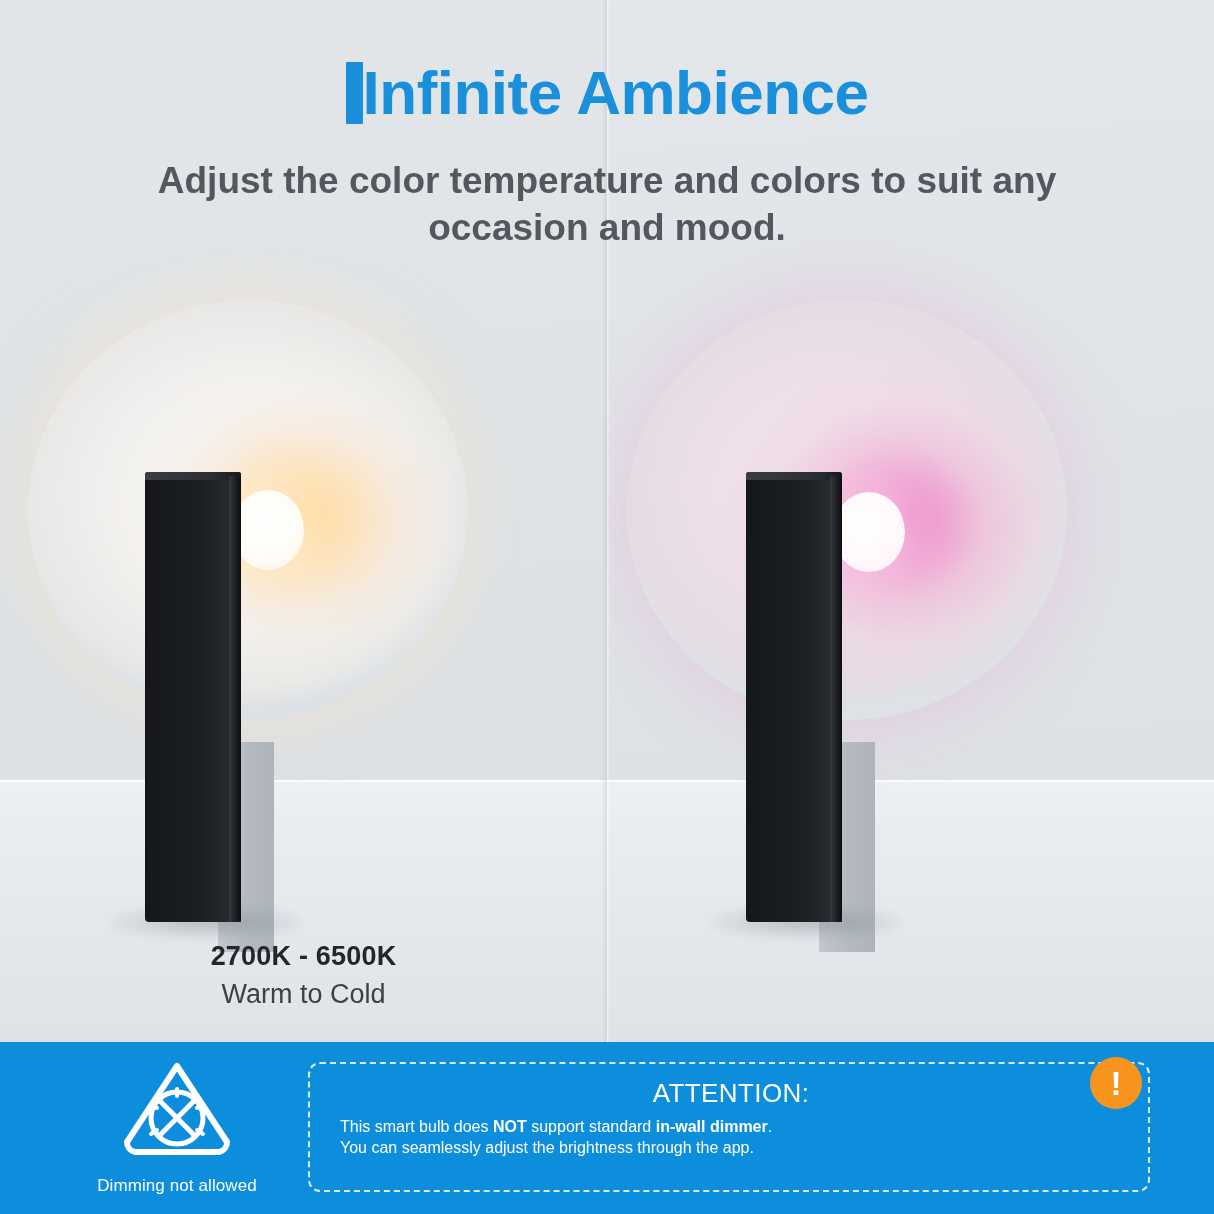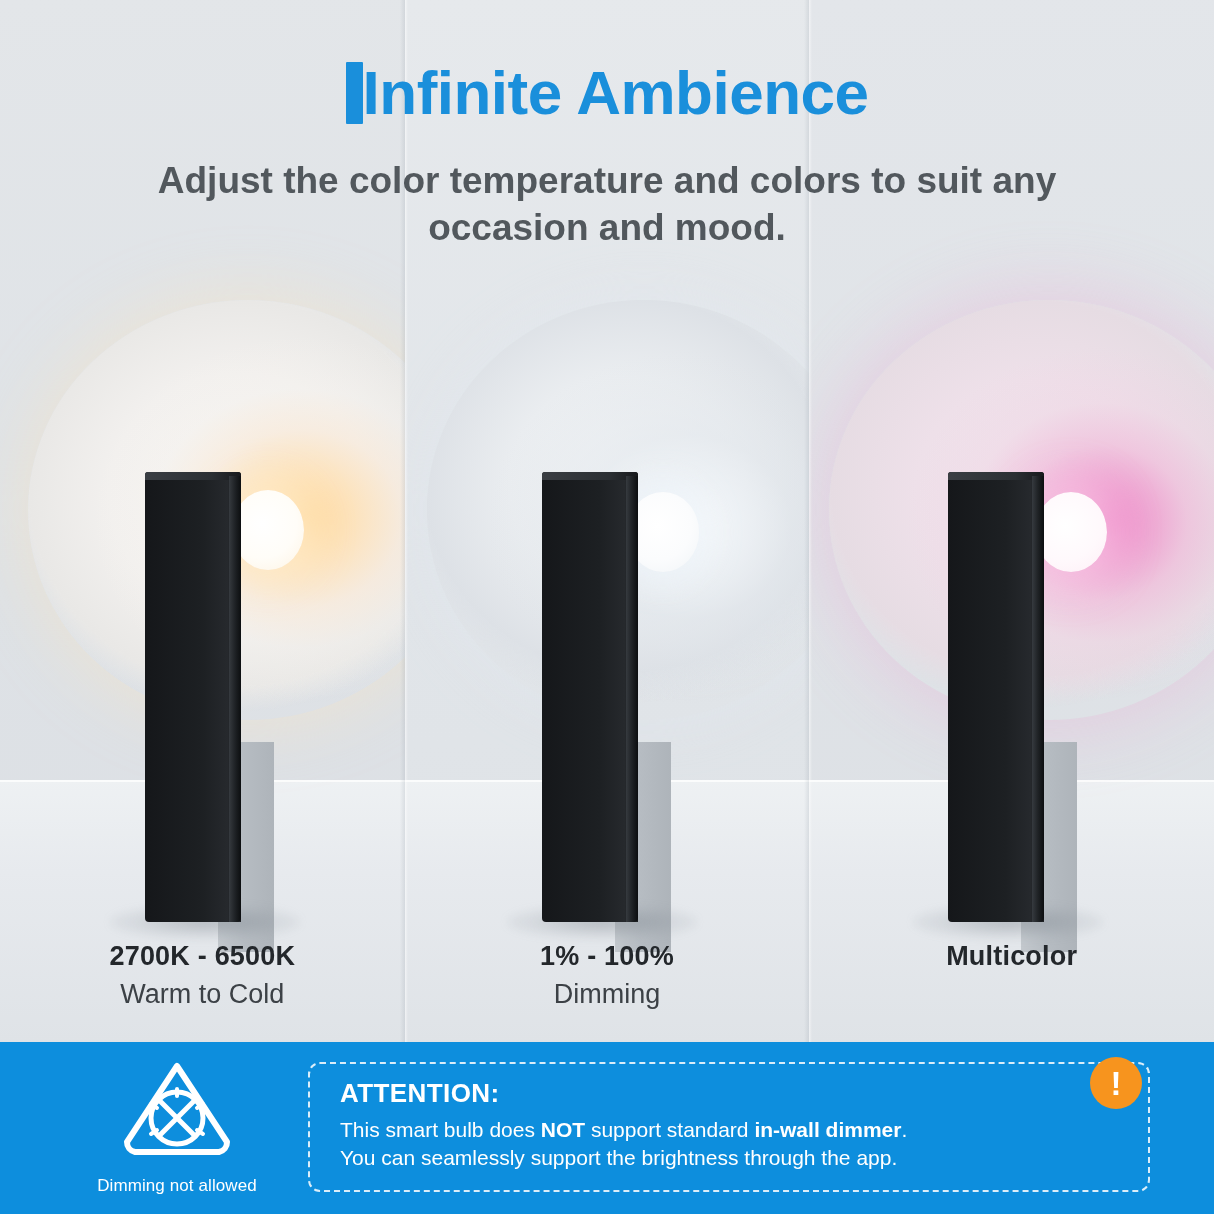--- a/index.html
+++ b/index.html
@@ -180,25 +180,26 @@
   .attn-box{
     position:absolute;left:308px;top:20px;width:842px;height:130px;
     border:2px dashed rgba(255,255,255,.85);
     border-radius:12px;
     box-sizing:border-box;
   }
   .attn-inner{
     position:absolute;left:30px;top:14px;right:26px;
   }
   .attn-head{
-    font-size:26px;font-weight:700;color:#ffffff;letter-spacing:.4px;
+    font-size:26px;font-weight:400;color:#ffffff;letter-spacing:.4px;
     margin-bottom:7px;
+    text-align:center;
   }
   .attn-line{
-    font-size:21px;color:#ffffff;line-height:1.32;font-weight:400;
+    font-size:16px;color:#ffffff;line-height:1.32;font-weight:400;
   }
   .attn-line b{font-weight:700;}
   .excl-badge{
     position:absolute;left:1090px;top:1057px;width:52px;height:52px;
     border-radius:50%;background:#f7941e;z-index:45;
     display:flex;align-items:center;justify-content:center;
     color:#ffffff;font-size:33px;font-weight:700;line-height:1;
   }
 </style>
 </head>
@@ -215,46 +216,29 @@
       <div class="bulb bulb-warm"></div>
       <div class="back-plate" style="left:218px;top:742px;"></div>
       <div class="lamp-shadow" style="left:110px;top:905px;"></div>
       <div class="lamp-body" style="left:145px;top:472px;"></div>
       <div class="caption">
         <div class="cap-title">2700K - 6500K</div>
         <div class="cap-sub">Warm to Cold</div>
       </div>
     </div>
 
-    <div class="panel p2">
-      <div class="wall"></div>
-      <div class="disc disc-cool"></div>
-      <div class="floor"></div>
-      <div class="bulb bulb-cool"></div>
-      <div class="back-plate" style="left:210px;top:742px;"></div>
-      <div class="lamp-shadow" style="left:102px;top:905px;"></div>
-      <div class="lamp-body" style="left:137px;top:472px;"></div>
-      <div class="caption">
-        <div class="cap-title">1% - 100%</div>
-        <div class="cap-sub">Dimming</div>
-      </div>
-    </div>
 
     <div class="panel p3">
       <div class="wall"></div>
       <div class="disc disc-pink"></div>
       <div class="floor"></div>
       <div class="bulb bulb-pink"></div>
       <div class="back-plate" style="left:212px;top:742px;"></div>
       <div class="lamp-shadow" style="left:104px;top:905px;"></div>
       <div class="lamp-body" style="left:139px;top:472px;"></div>
-      <div class="caption">
-        <div class="cap-title">Multicolor</div>
-        <div class="cap-sub"></div>
-      </div>
     </div>
   </div>
 
   <div class="header">
     <div class="title-row">
       <span class="accent-bar"></span>
       <span class="title-text">Infinite Ambience</span>
     </div>
     <div class="subtitle">Adjust the color temperature and colors to suit any occasion and mood.</div>
   </div>
@@ -273,20 +257,20 @@
         <line x1="88" y1="78" x2="82" y2="74" stroke="#ffffff" stroke-width="4" stroke-linecap="round"></line>
         <line x1="36" y1="78" x2="42" y2="74" stroke="#ffffff" stroke-width="4" stroke-linecap="round"></line>
       </svg>
       <div class="dim-label">Dimming not allowed</div>
     </div>
 
     <div class="attn-box">
       <div class="attn-inner">
         <div class="attn-head">ATTENTION:</div>
         <div class="attn-line"><span>This smart bulb does </span><b>NOT</b><span> support standard </span><b>in-wall dimmer</b><span>.</span></div>
-        <div class="attn-line">You can seamlessly support the brightness through the app.</div>
+        <div class="attn-line">You can seamlessly adjust the brightness through the app.</div>
       </div>
     </div>
   </div>
 
   <div class="excl-badge">!</div>
 
 </div>
 
 </body></html>

